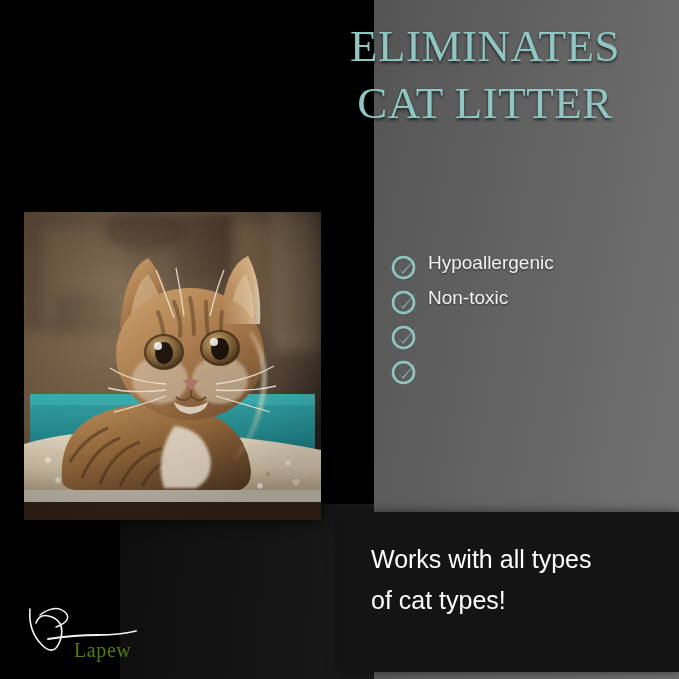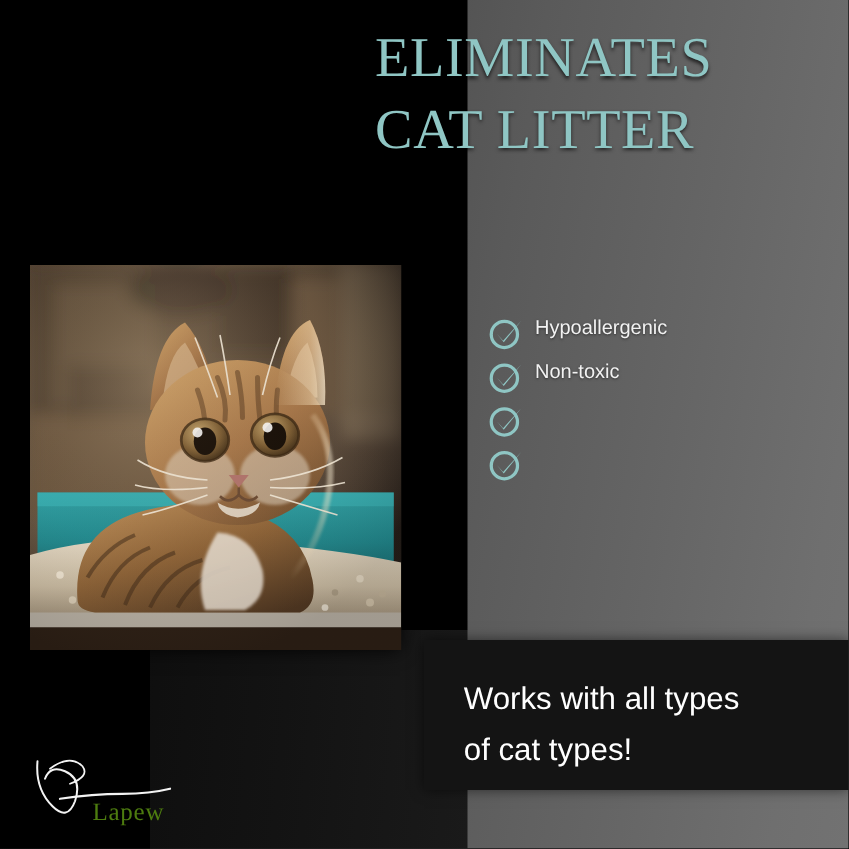--- a/index.html
+++ b/index.html
@@ -50,21 +50,21 @@
     width: 120px; height: 175px;
     background: #000;
   }
 
   
   .headline {
     position: absolute;
     left: 300px;
     top: 18px;
     width: 370px;
-    text-align: left;
+    text-align: center;
     font-family: "Liberation Serif", serif;
     font-size: 45px;
     line-height: 1.27;
     letter-spacing: 0.5px;
     color: #8fc6c4;
     text-shadow: 0 2px 3px rgba(0,0,0,0.65);
   }
   .headline .hl-line { display: block; white-space: nowrap; }
 
   
@@ -94,34 +94,34 @@
   }
   .feature-check {
     flex: 0 0 auto;
     width: 30px;
     height: 30px;
     margin-right: 8px;
     margin-top: 1px;
   }
   .feature-label {
     color: #f2f2f2;
-    font-size: 16px;
+    font-size: 19px;
     line-height: 25px;
     text-shadow: 0 1px 2px rgba(0,0,0,0.5);
     max-width: 232px;
     text-align: center;
   }
 
   
   .callout {
     position: absolute;
     left: 339px;
     top: 512px;
     width: 340px;
-    height: 120px;
+    height: 160px;
     background: #141414;
     box-shadow: 0 0 10px rgba(0,0,0,0.55);
   }
   .callout-text {
     position: absolute;
     left: 32px;
     top: 27px;
     width: 285px;
     color: #ffffff;
     font-size: 25px;

